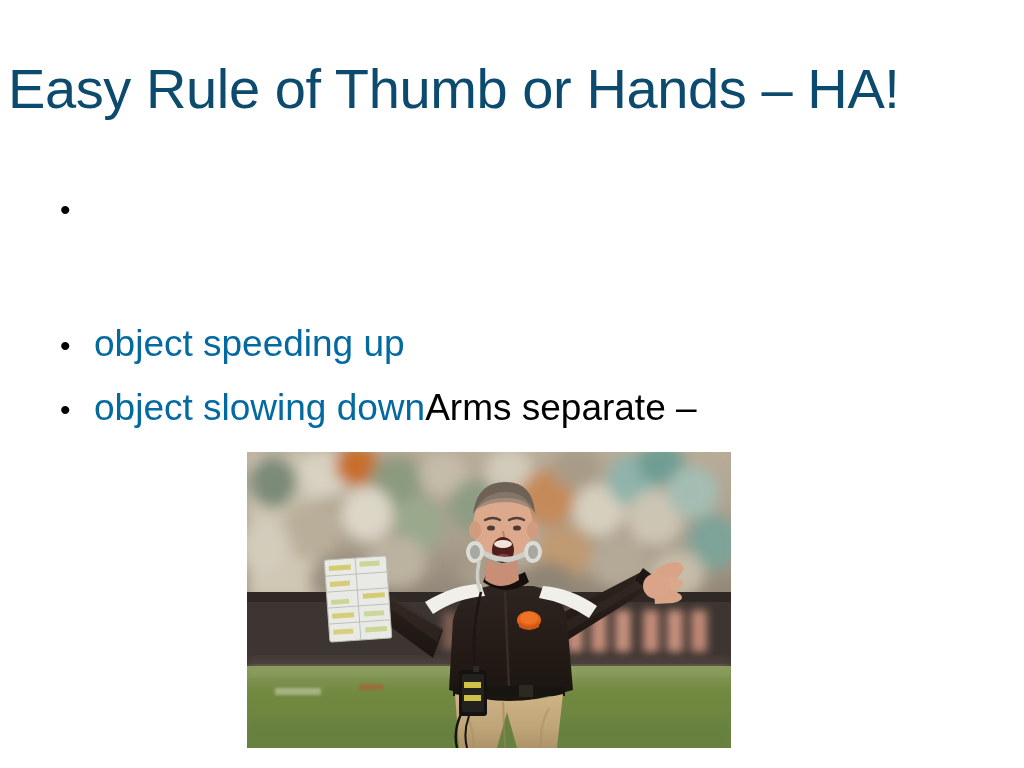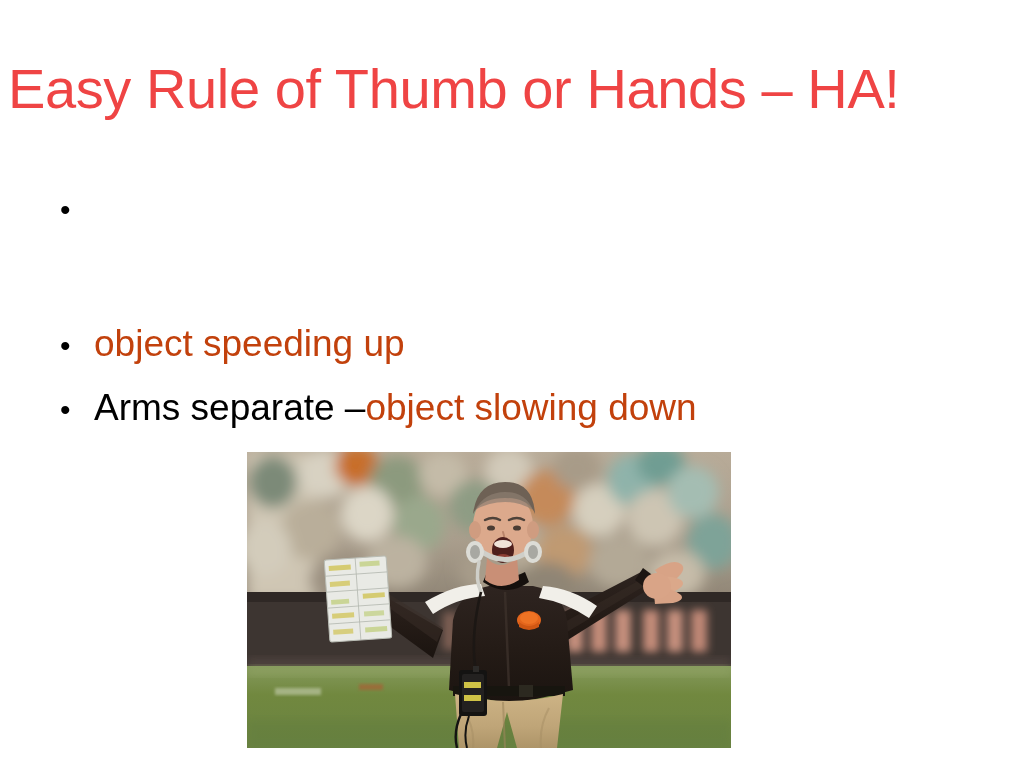--- a/index.html
+++ b/index.html
@@ -22,21 +22,21 @@
   }
 
   
   .slide-title {
     position: absolute;
     left: 8px;
     top: 56px;
     width: 1016px;
     font-size: 56px;
     line-height: 66px;
-    color: #ef4444;
+    color: #0c4a6e;
     white-space: nowrap;
     letter-spacing: -0.4px;
     font-weight: 400;
   }
 
   
   .body-list {
     position: absolute;
     left: 60px;
     top: 186px;
@@ -60,21 +60,21 @@
     width: 34px;
     flex: 0 0 34px;
     font-size: 30px;
     line-height: 48px;
     color: #000000;
   }
   .bullet-text {
     flex: 0 0 auto;
   }
   .accent {
-    color: #c2410c;
+    color: #0369a1;
   }
 
   
   .photo {
     position: absolute;
     left: 247px;
     top: 452px;
     width: 484px;
     height: 296px;
     overflow: hidden;
@@ -100,22 +100,22 @@
       <span class="bullet-text accent"></span>
     </div>
 
     <div class="bullet-row spacer-before">
       <span class="bullet-glyph">•</span>
       <span class="bullet-text accent">object speeding up</span>
     </div>
 
     <div class="bullet-row tight">
       <span class="bullet-glyph">•</span>
+      <span class="bullet-text accent">object slowing down</span>
       <span class="bullet-text">Arms separate – </span>
-      <span class="bullet-text accent">object slowing down</span>
     </div>
 
   </div>
 
   <div class="photo">
     <svg viewBox="0 0 484 296" xmlns="http://www.w3.org/2000/svg" aria-hidden="true">
       <defs>
         <filter id="blurBig" x="-20%" y="-20%" width="140%" height="140%">
           <feGaussianBlur stdDeviation="7"></feGaussianBlur>
         </filter>

